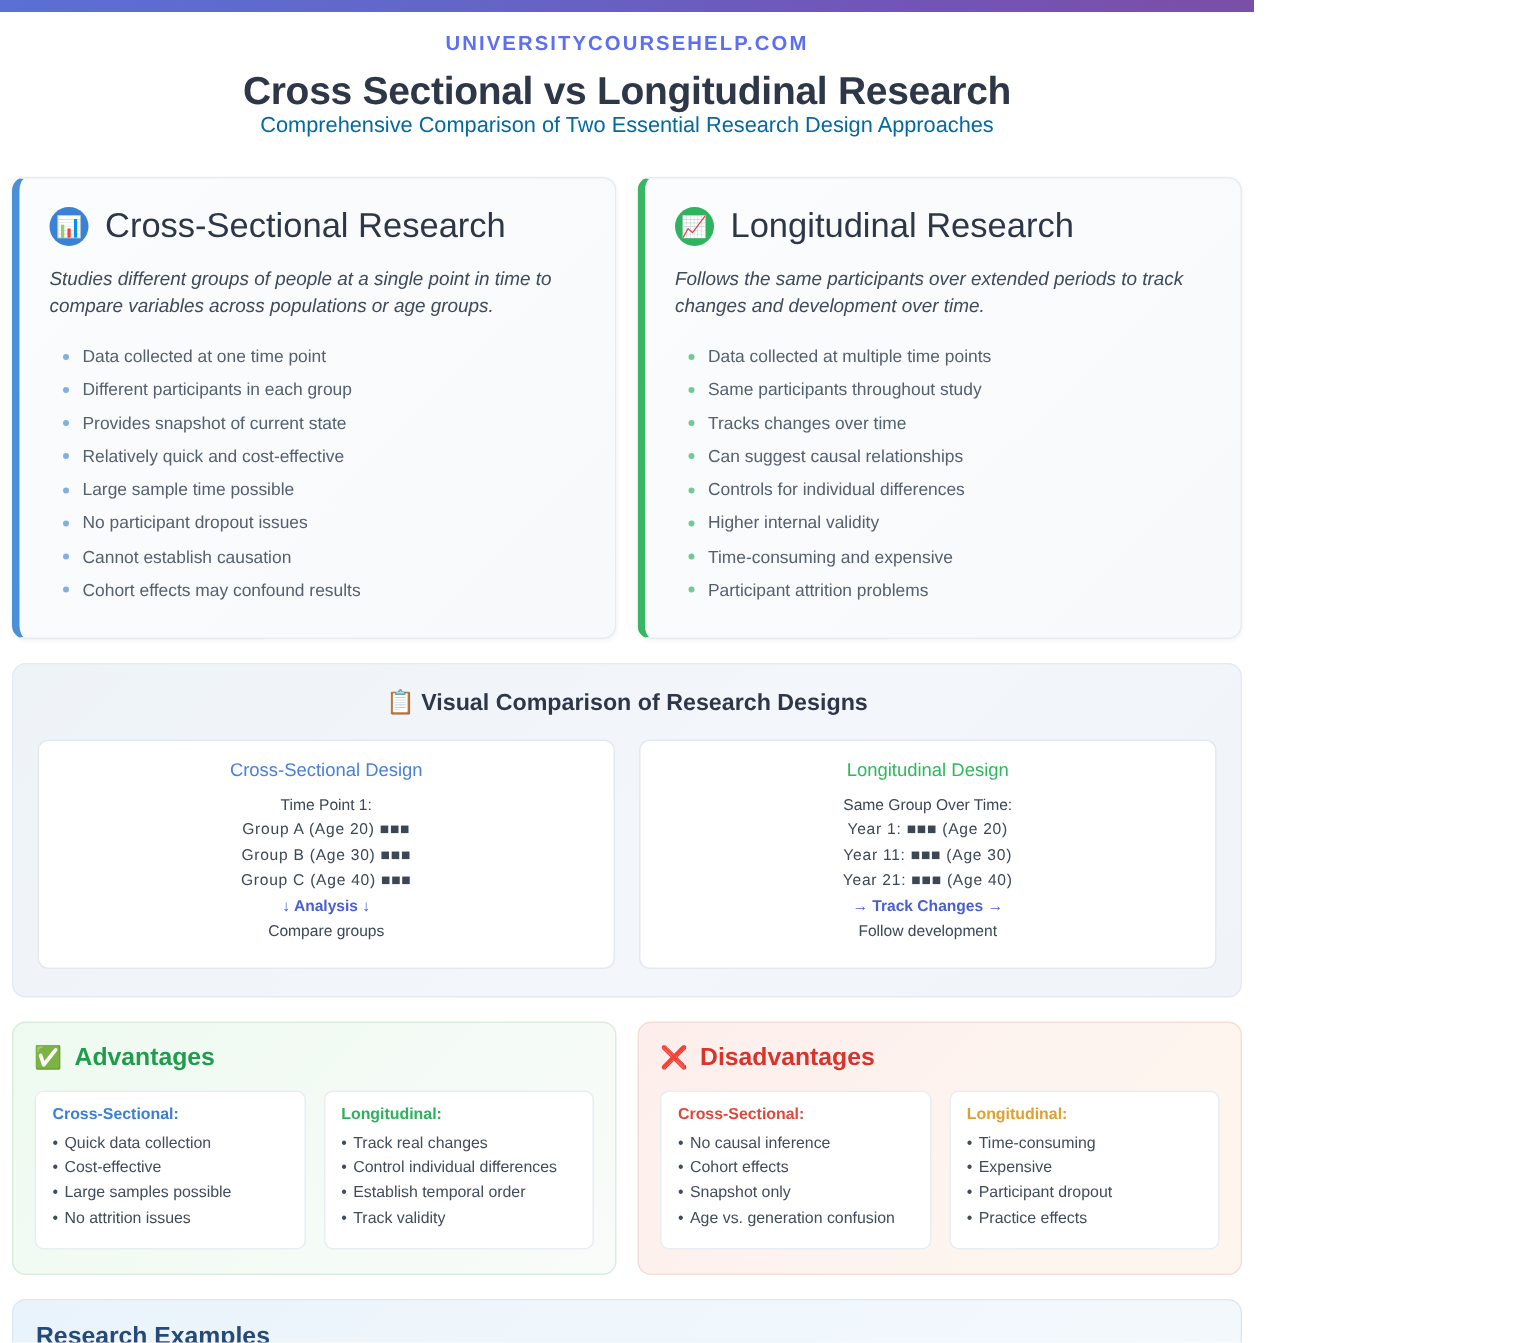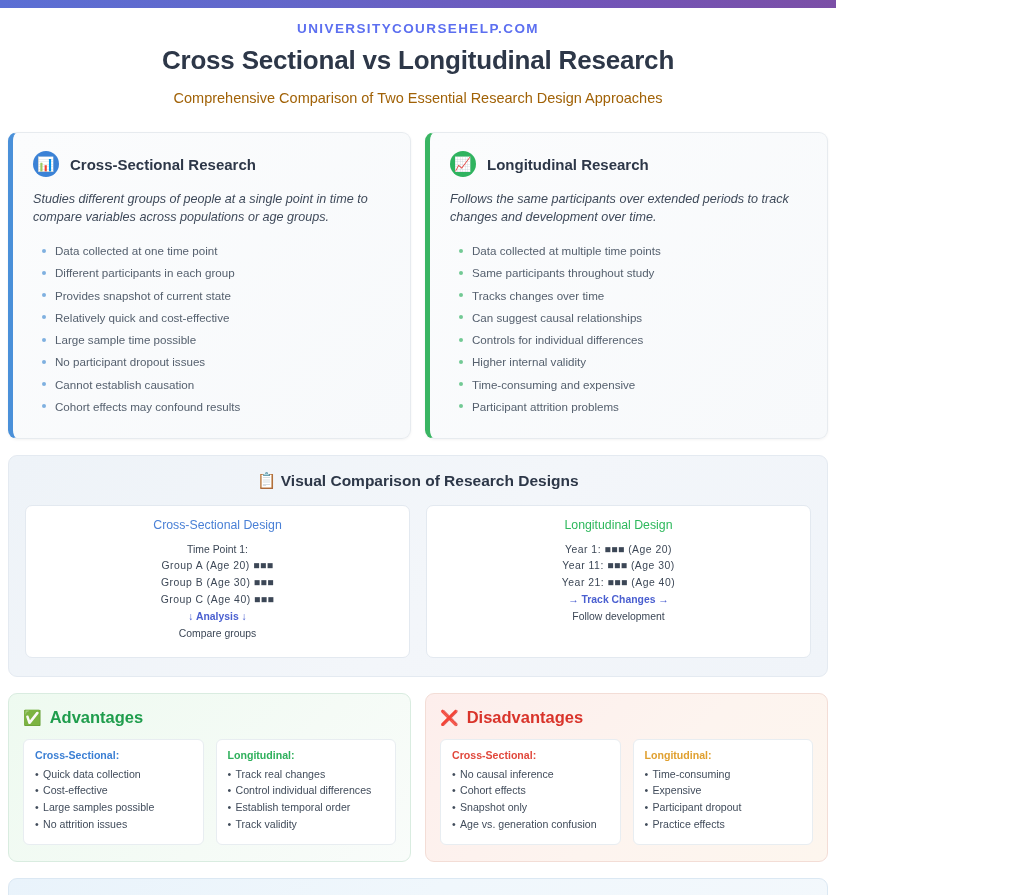--- a/index.html
+++ b/index.html
@@ -39,22 +39,21 @@
   }
   .main-title {
     font-size: 26px;
     font-weight: bold;
     color: #2d3748;
     margin-top: 9px;
     letter-spacing: -0.2px;
   }
   .subtitle {
     font-size: 14.5px;
-    color: #a16207;
-    margin-top: 14px;
+    color: #0369a1;
   }
 
   
   .cards-row {
     display: flex;
     gap: 14px;
     padding: 18px 8px 0 8px;
   }
   .def-card {
     flex: 1;
@@ -83,22 +82,22 @@
     display: flex;
     align-items: center;
     justify-content: center;
     font-size: 14px;
     line-height: 1;
     flex: 0 0 auto;
   }
   .badge-icon.blue  { background: #3b82d6; }
   .badge-icon.green { background: #2fb35f; }
   .card-title {
-    font-size: 15px;
-    font-weight: bold;
+    font-size: 23px;
+    font-weight: normal;
     color: #2d3748;
   }
   .card-desc {
     font-size: 12.6px;
     font-style: italic;
     color: #3f4a5a;
     line-height: 1.45;
     margin-bottom: 13px;
     padding-right: 8px;
   }
@@ -321,20 +320,21 @@
         <div class="diagram-line">Time Point 1:</div>
         <div class="diagram-line sq">Group A (Age 20) ■■■</div>
         <div class="diagram-line sq">Group B (Age 30) ■■■</div>
         <div class="diagram-line sq">Group C (Age 40) ■■■</div>
         <div class="diagram-line accent">↓ Analysis ↓</div>
         <div class="diagram-line">Compare groups</div>
       </div>
 
       <div class="diagram-box">
         <div class="diagram-title green">Longitudinal Design</div>
+        <div class="diagram-line">Same Group Over Time:</div>
         <div class="diagram-line sq">Year 1: ■■■ (Age 20)</div>
         <div class="diagram-line sq">Year 11: ■■■ (Age 30)</div>
         <div class="diagram-line sq">Year 21: ■■■ (Age 40)</div>
         <div class="diagram-line accent">→ Track Changes →</div>
         <div class="diagram-line">Follow development</div>
       </div>
 
     </div>
   </div>
 

